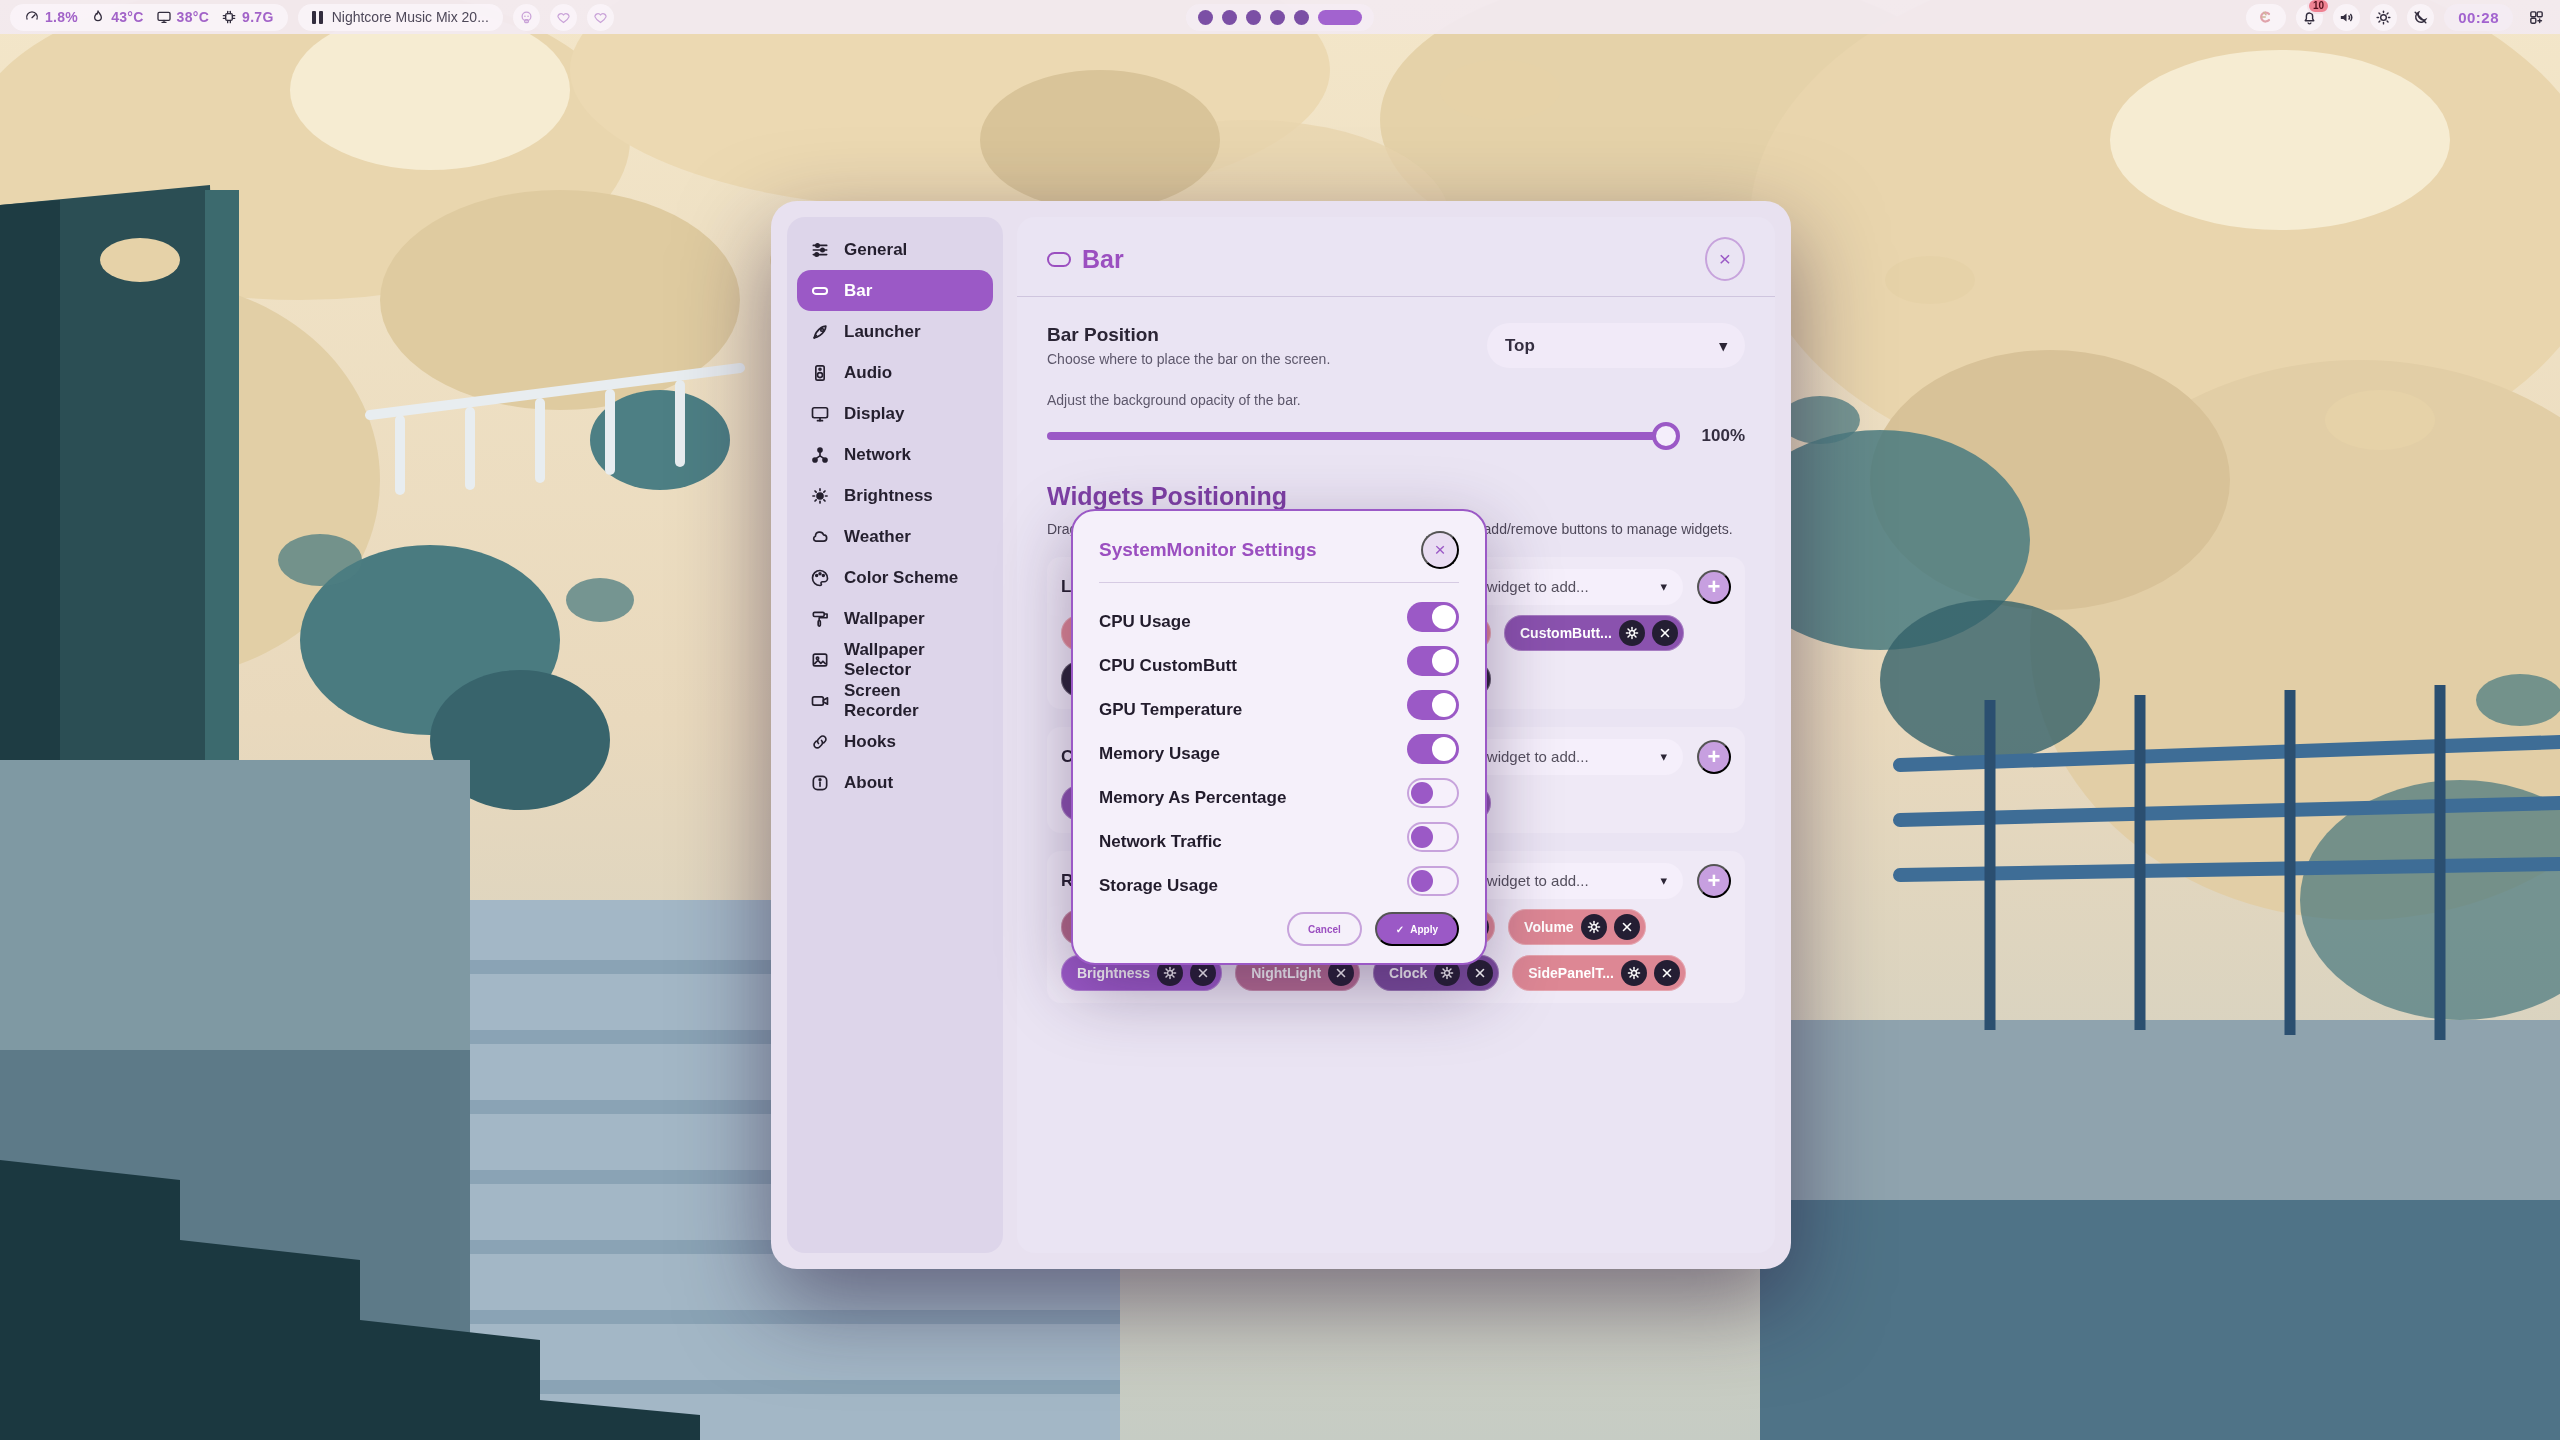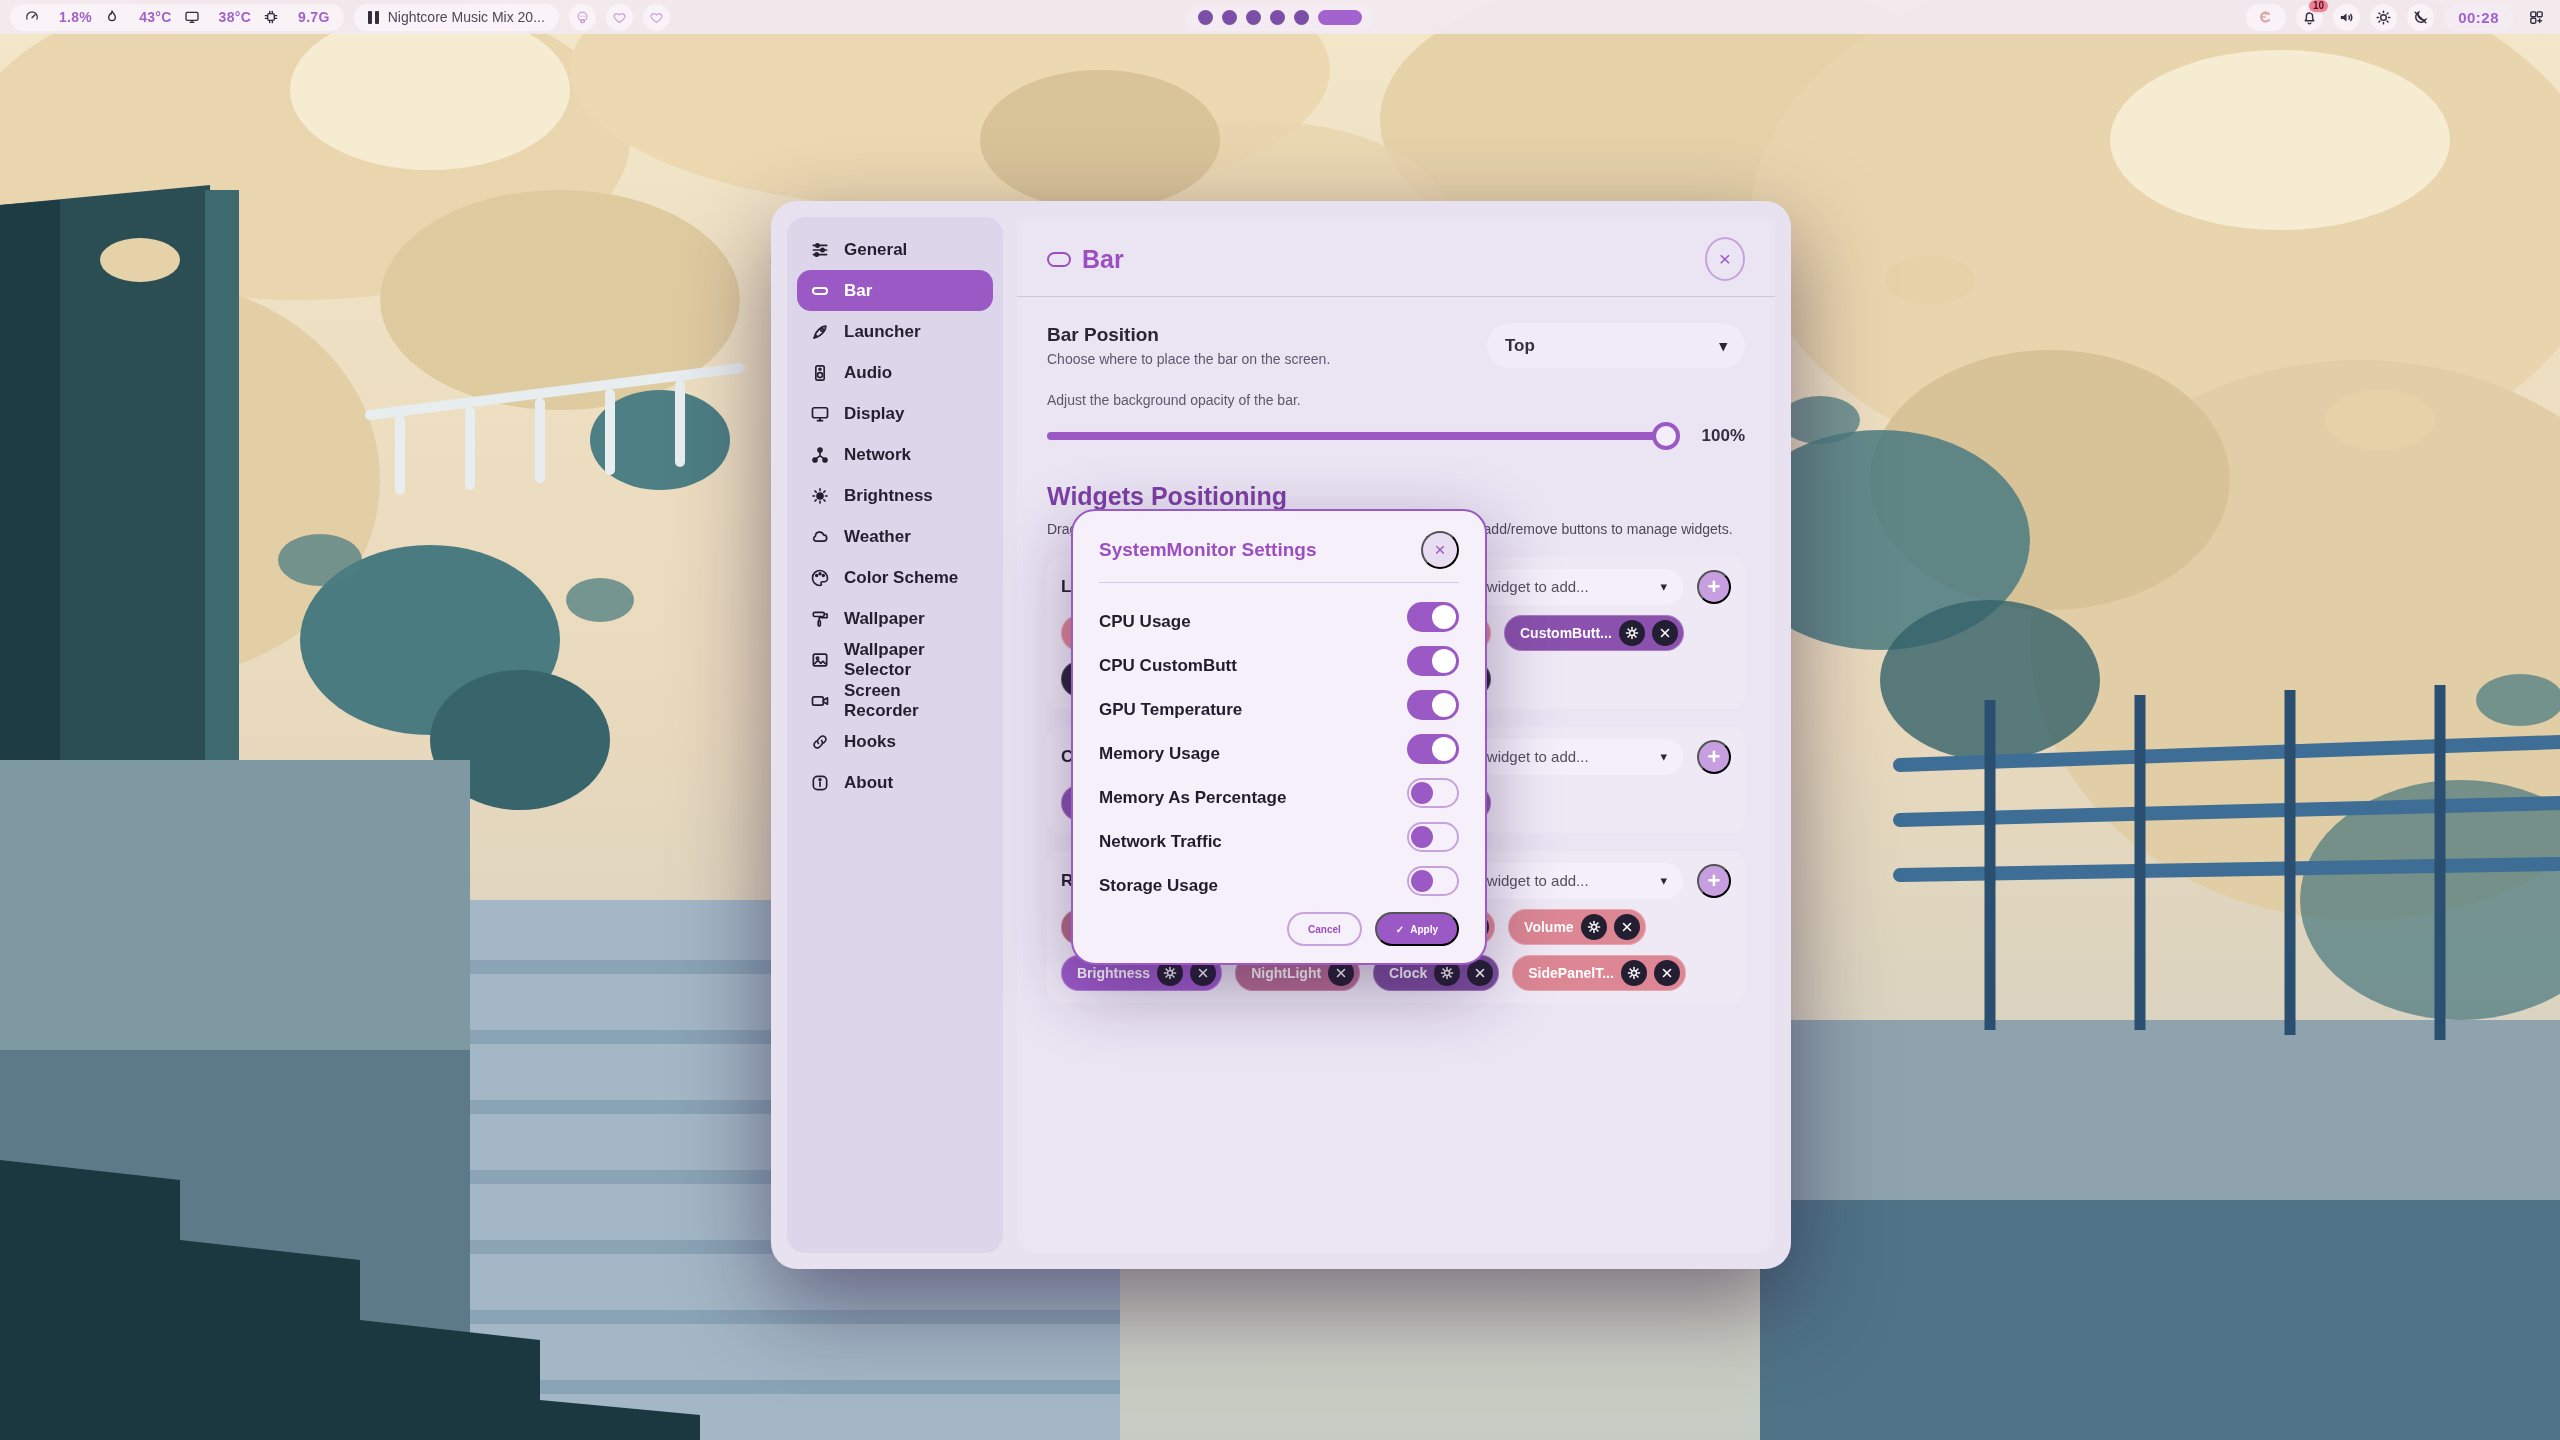--- a/index.html
+++ b/index.html
@@ -13,21 +13,21 @@
   
   .topbar { position:absolute; top:0; left:0; right:0; height:34px; z-index:10;
     display:flex; align-items:center; padding:0 10px;
     background:rgba(242,233,240,.93); }
   .tb-group { display:flex; align-items:center; gap:10px; }
   .tb-left { flex:0 0 auto; }
   .tb-center { position:absolute; left:50%; top:0; height:34px; transform:translateX(-50%); display:flex; align-items:center; }
   .tb-right { margin-left:auto; }
   .pill { display:flex; align-items:center; gap:12px; height:27px; padding:0 14px;
     background:rgba(250,244,249,.85); border-radius:14px; }
-  .stat { display:flex; align-items:center; gap:19px;text-align:right; }
+  .stat { display:flex; align-items:center; gap:5px;text-align:right; }
   .stat svg { width:16px; height:16px; stroke:#332d3e; }
   .stat .v { font-size:14px; font-weight:bold; color:#a263c8; letter-spacing:.3px; }
   .media-pill { gap:9px; }
   .media-pill .pause { display:flex; gap:3px; }
   .media-pill .pause i { display:block; width:4px; height:13px; background:#332d3e; border-radius:1px; }
   .media-pill .mt { font-size:14px; font-weight:normal; color:#4e4859; }
   .roundbtn { width:27px; height:27px; border-radius:50%; background:rgba(250,244,249,.85);
     display:flex; align-items:center; justify-content:center; }
   .roundbtn svg { width:15px; height:15px; stroke:#c9a2d8; }
   .ws-pill { display:flex; align-items:center; gap:9px; height:27px; padding:0 12px;

